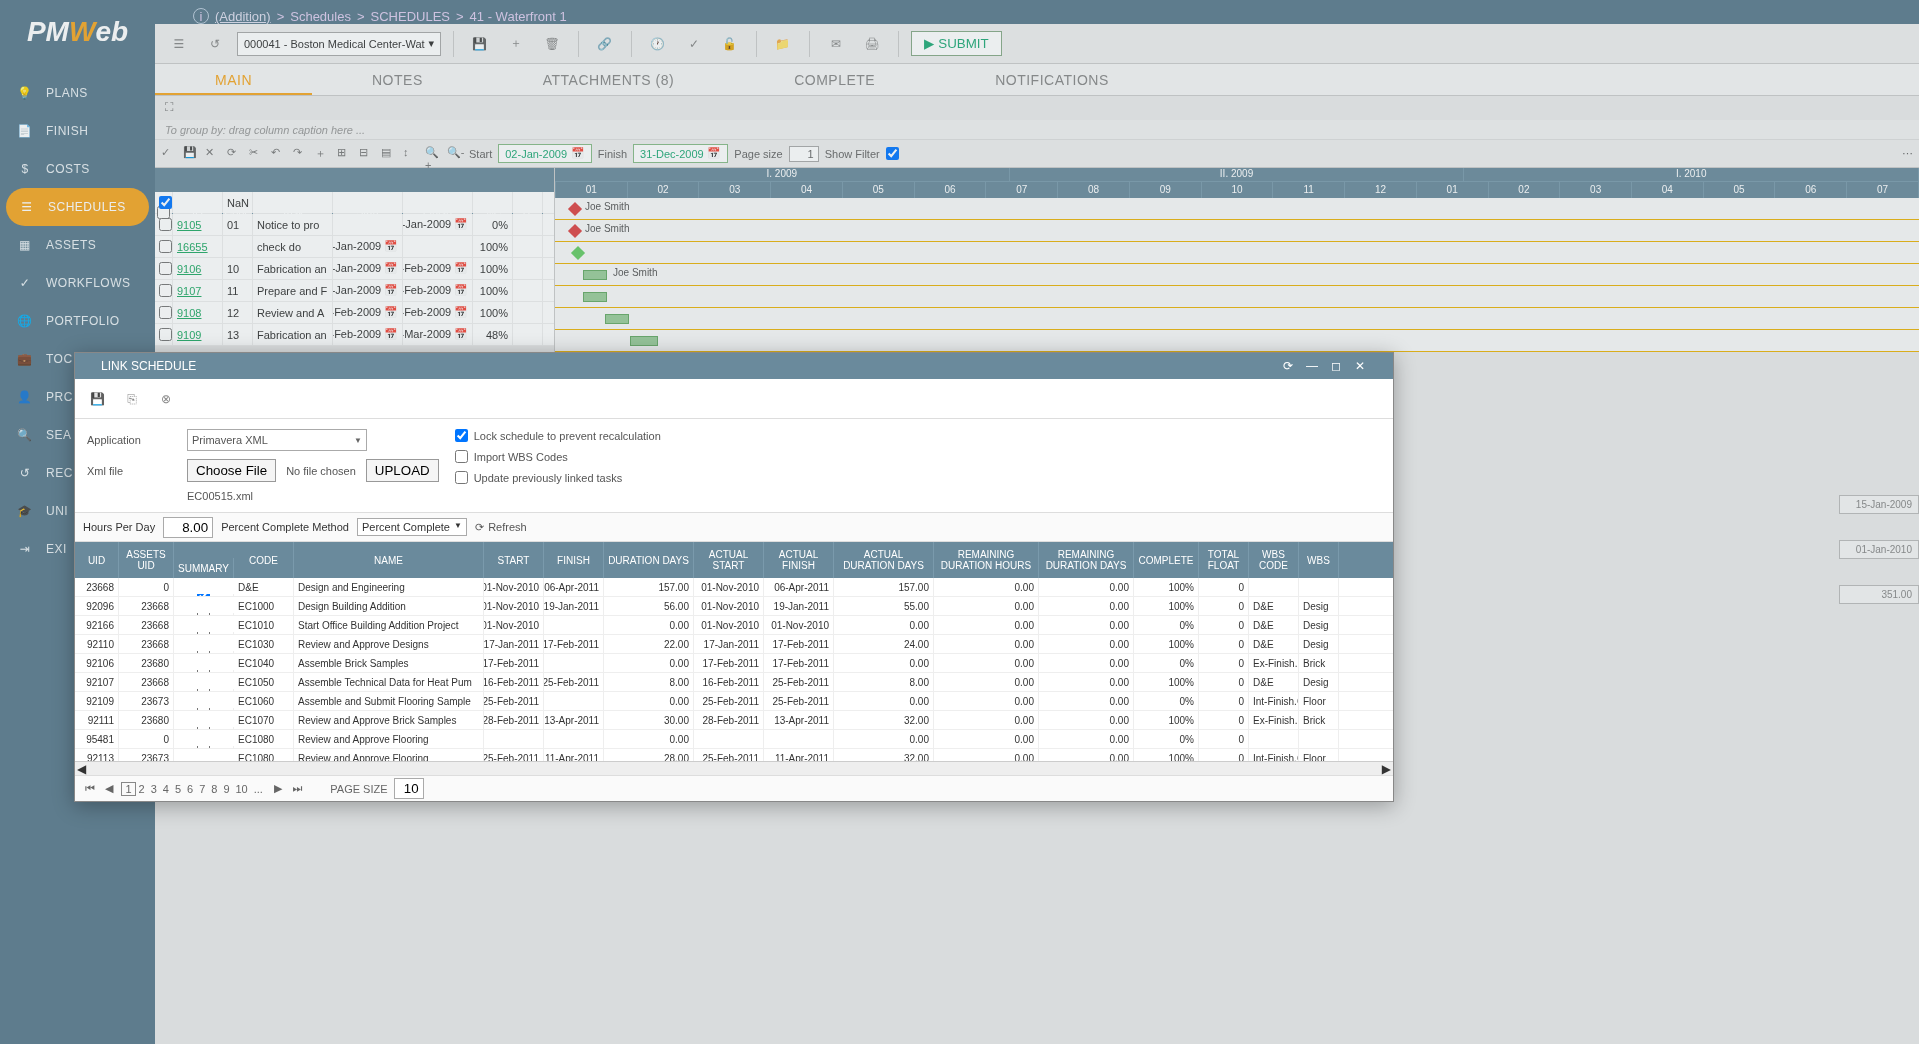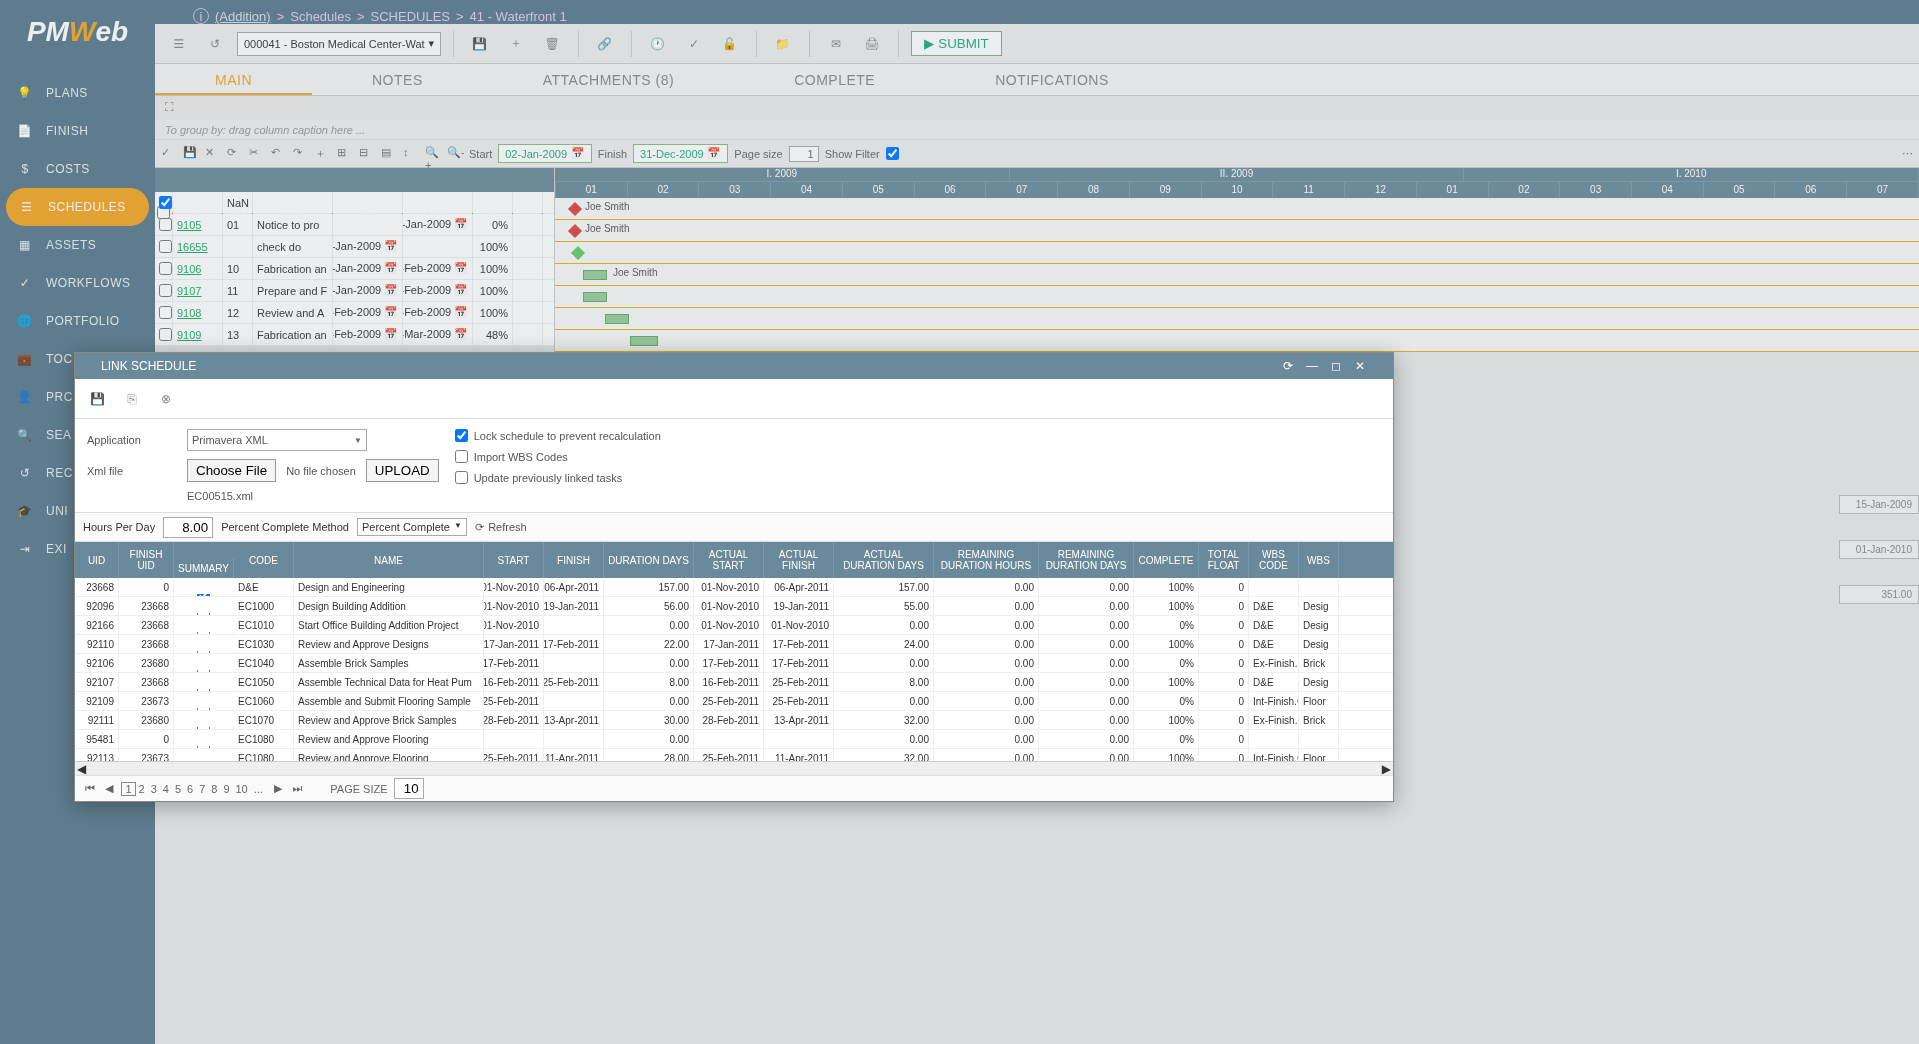--- a/index.html
+++ b/index.html
@@ -488,21 +488,21 @@
   <div class="mg-toolbar">
     <span>Hours Per Day</span>
     <input class="mg-input" value="8.00" style="">
     <span>Percent Complete Method</span>
     <div class="mg-select"><span>Percent Complete</span></div>
     <div class="mg-refresh">⟳ <span>Refresh</span></div>
   </div>
 
   <div class="mg-head" id="mg-head">
       <div class="mc m0">UID</div>
-      <div class="mc m1">FINISH UID</div>
+      <div class="mc m1">ASSETS UID</div>
       <div class="mc m2">SUMMARY</div>
       <div class="mc m3">CODE</div>
       <div class="mc m4">NAME</div>
       <div class="mc m5">START</div>
       <div class="mc m6">FINISH</div>
       <div class="mc m7">DURATION DAYS</div>
       <div class="mc m8">ACTUAL START</div>
       <div class="mc m9">ACTUAL FINISH</div>
       <div class="mc m10">ACTUAL DURATION DAYS</div>
       <div class="mc m11">REMAINING DURATION HOURS</div>

